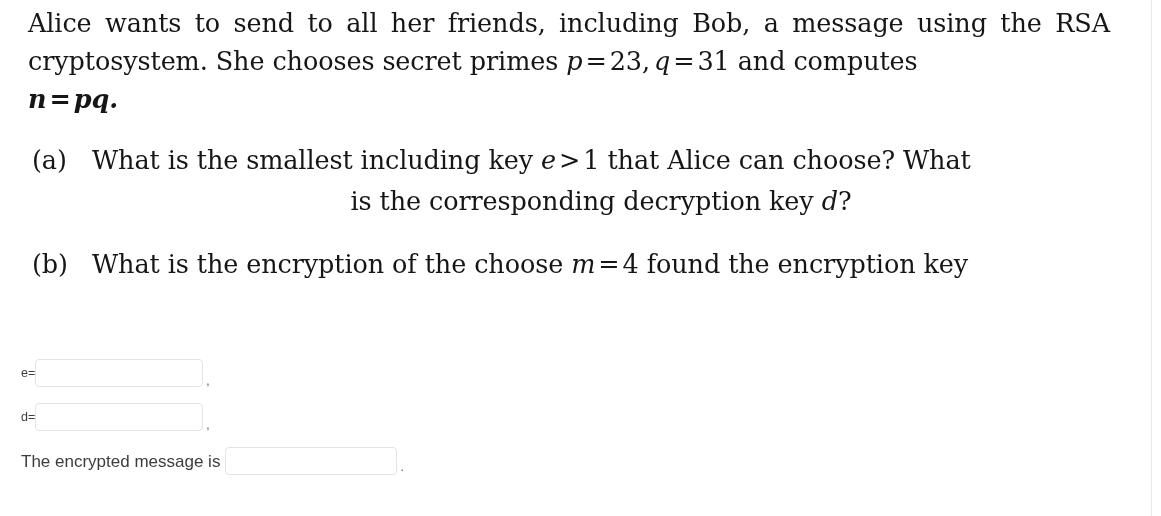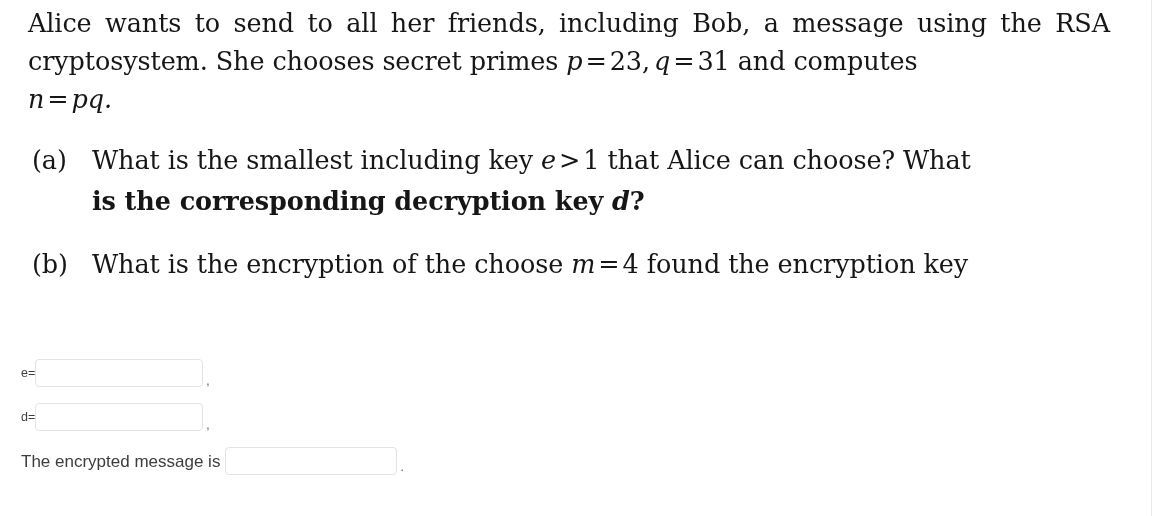--- a/index.html
+++ b/index.html
@@ -48,20 +48,21 @@
     color: #161616;
     text-align: justify;
     text-justify: inter-word;
     letter-spacing: -0.1px;
     margin: 0;
     padding-top: 4px;
   }
   .para .lastline {
     display: block;
     text-align: left;
+    font-weight: bold;
   }
 
   
   .enum {
     position: relative;
     margin-top: 22px;
     padding-left: 64px;
     font-family: "DejaVu Serif", "Liberation Serif", serif;
     font-size: 25.5px;
     line-height: 41px;
@@ -74,22 +75,21 @@
     position: absolute;
     left: 4px;
     top: 0;
     width: 56px;
     text-align: left;
     font-family: "DejaVu Serif", "Liberation Serif", serif;
     font-size: 25.5px;
   }
   .enum .lastline {
     display: block;
-    text-align: left;
-    font-weight: bold;
+    text-align: center;
   }
 
   
   .mi {
     font-family: "DejaVu Serif", "Liberation Serif", serif;
     font-style: italic;
     font-size: 25.5px;
   }
   .mn, .mo {
     font-family: "DejaVu Serif", "Liberation Serif", serif;

